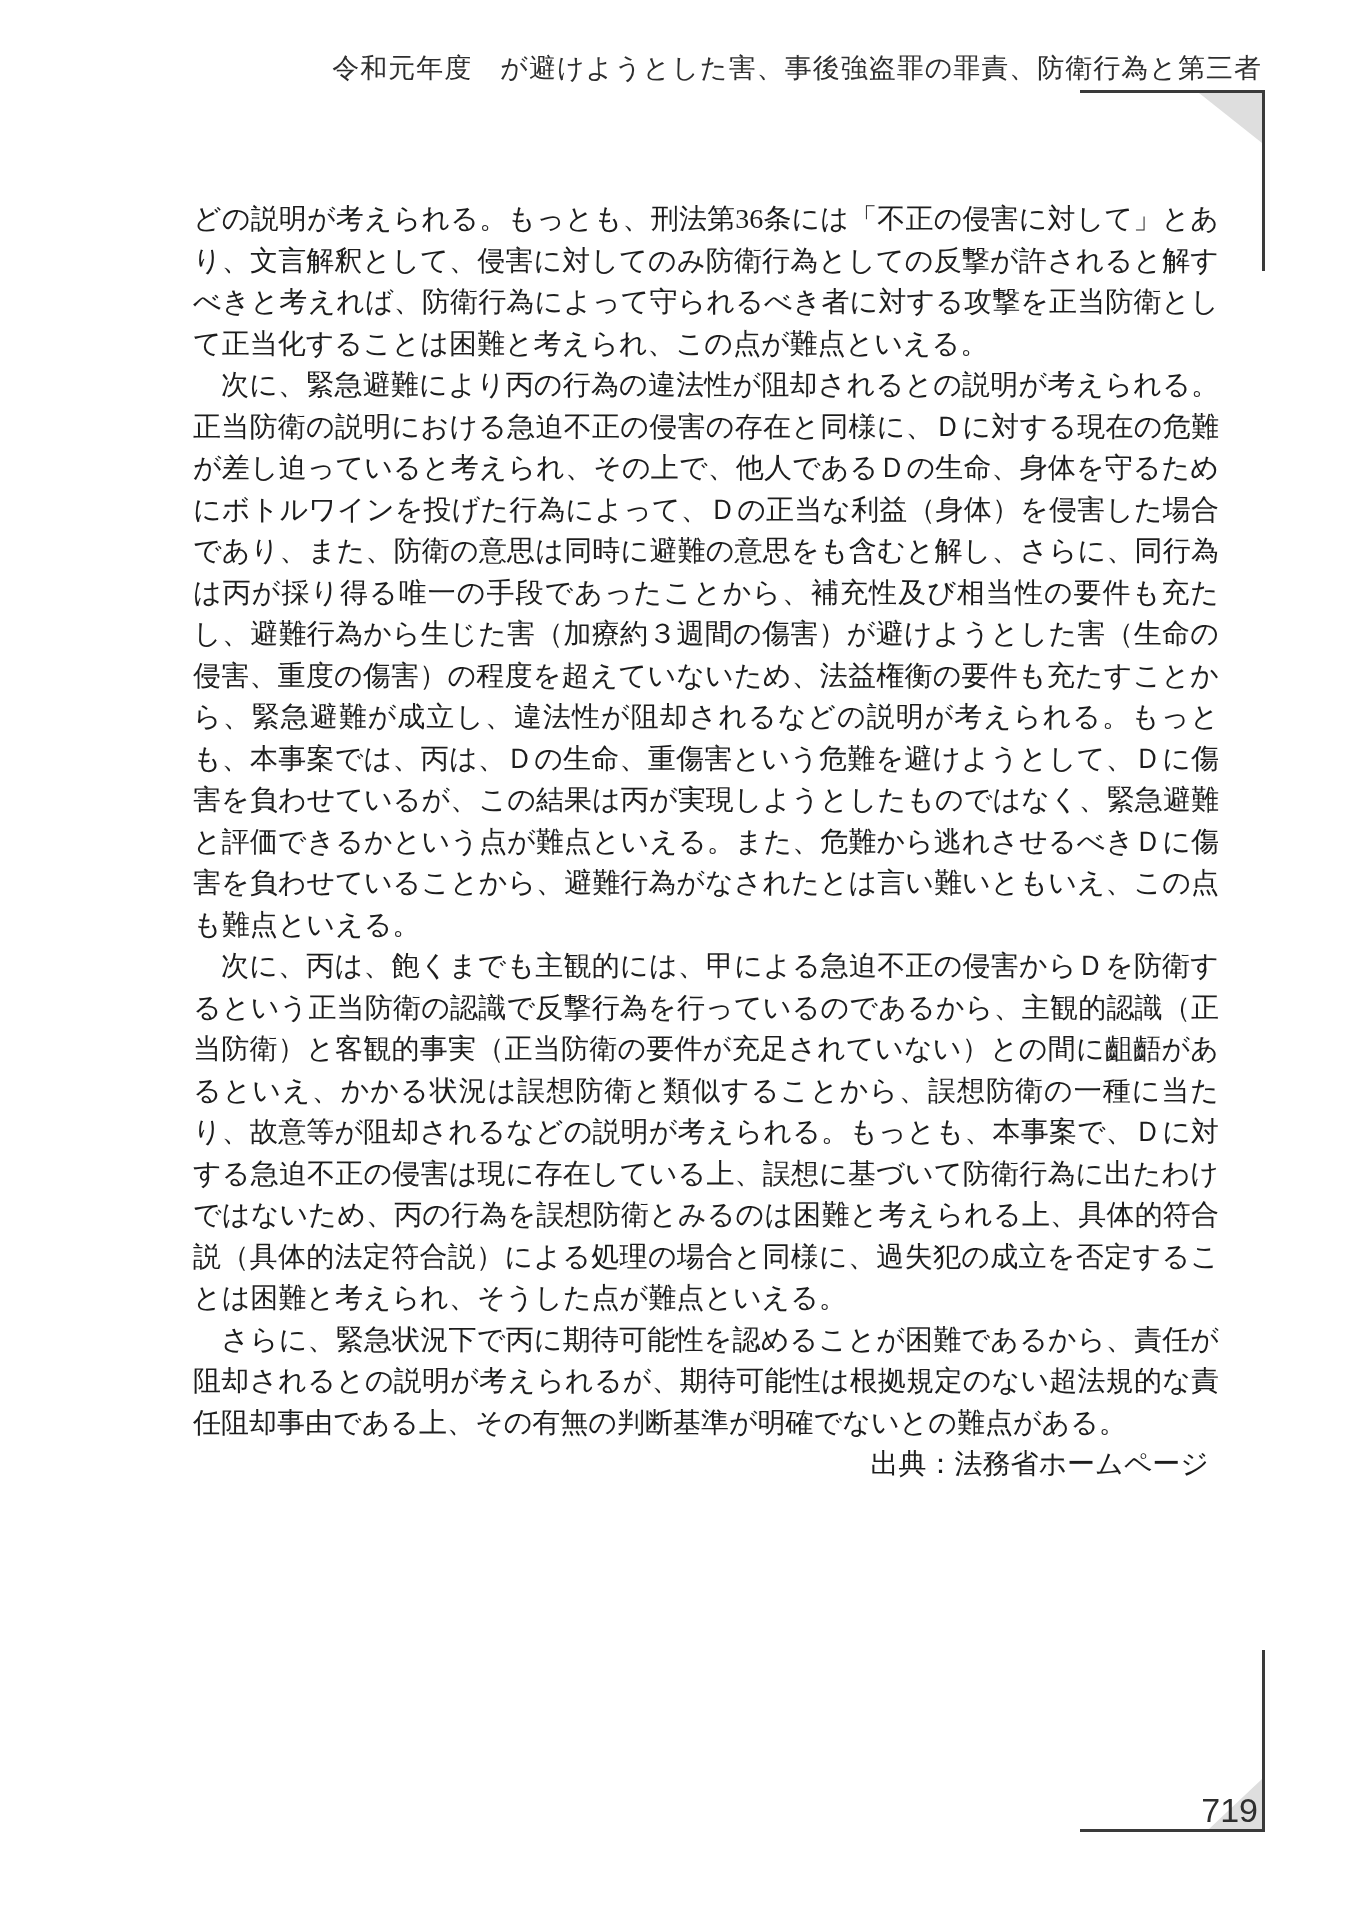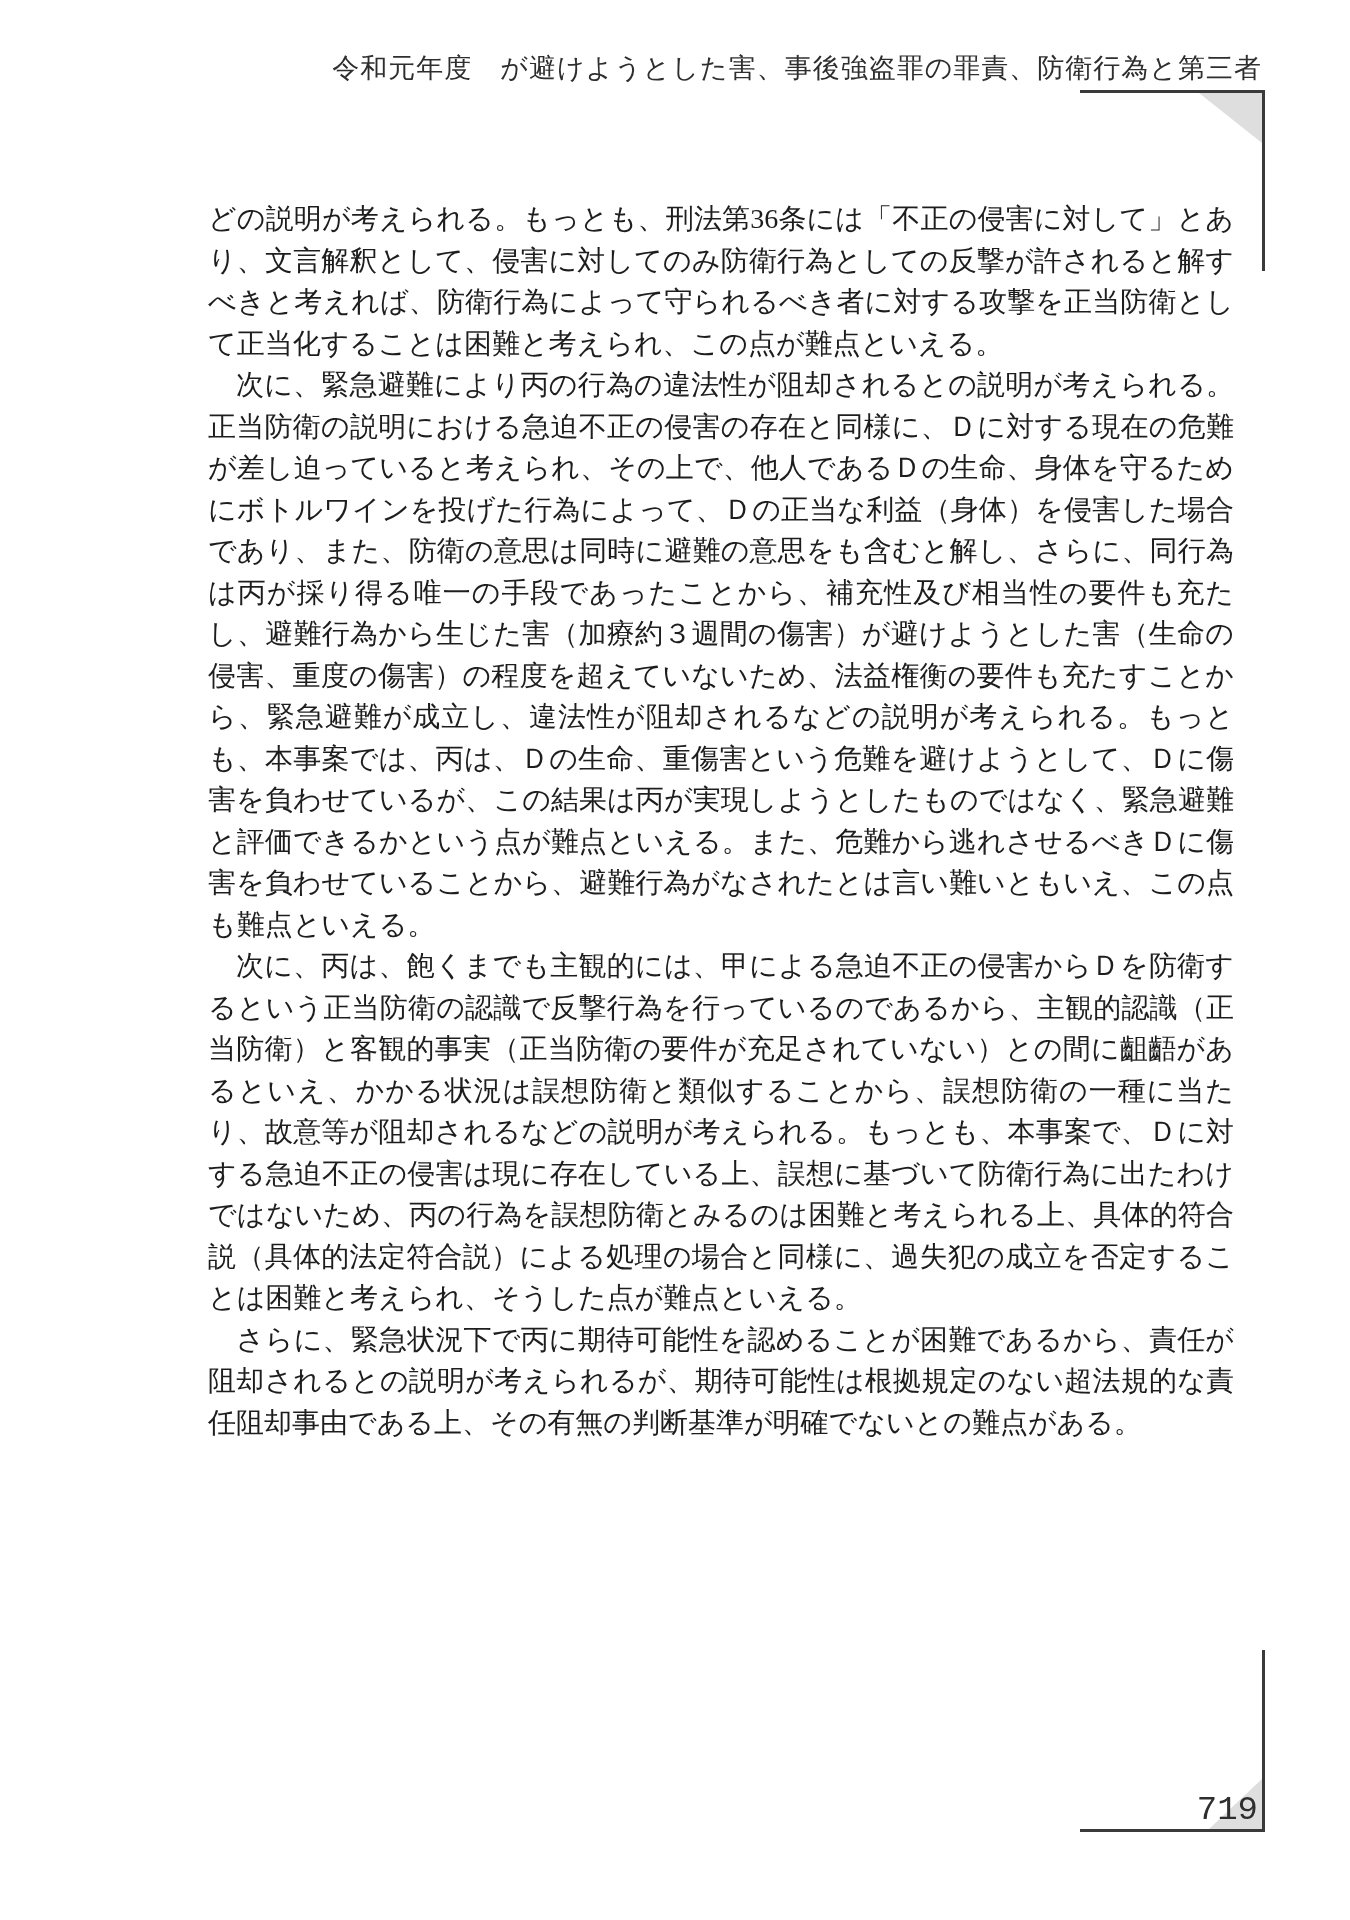--- a/index.html
+++ b/index.html
@@ -51,30 +51,30 @@
   .tri-bottom {
     left: 1209px; top: 1779px; width: 53px; height: 50px;
     clip-path: polygon(100% 0, 100% 100%, 0 100%);
   }
 
   
   .page-number {
     position: absolute;
     top: 1793px;
     right: 92px;
-    font-family: Liberation Mono, monospace;
+    font-family: Liberation Sans, sans-serif;
     font-size: 34px;
     line-height: 34px;
     color: #2e2e2e;
   }
 
   
   .body-text {
     position: absolute;
-    left: 208px;
+    left: 193px;
     top: 198px;
     width: 1026px;
     font-family: "Liberation Serif", "DejaVu Serif", serif;
     font-size: 28px;
     line-height: 41.5px;
     color: var(--text, #1d1d1d);
     text-align: justify;
   }
   .body-text p {
     margin: 0;
@@ -97,20 +97,21 @@
 
   <div class="rule rule-top-h"></div>
   <div class="rule rule-top-v"></div>
   <div class="tri tri-top"></div>
 
   <div class="body-text">
     <p>どの説明が考えられる。もっとも、刑法第36条には「不正の侵害に対して」とあり、文言解釈として、侵害に対してのみ防衛行為としての反撃が許されると解すべきと考えれば、防衛行為によって守られるべき者に対する攻撃を正当防衛として正当化することは困難と考えられ、この点が難点といえる。</p>
     <p class="indent">次に、緊急避難により丙の行為の違法性が阻却されるとの説明が考えられる。正当防衛の説明における急迫不正の侵害の存在と同様に、Ｄに対する現在の危難が差し迫っていると考えられ、その上で、他人であるＤの生命、身体を守るためにボトルワインを投げた行為によって、Ｄの正当な利益（身体）を侵害した場合であり、また、防衛の意思は同時に避難の意思をも含むと解し、さらに、同行為は丙が採り得る唯一の手段であったことから、補充性及び相当性の要件も充たし、避難行為から生じた害（加療約３週間の傷害）が避けようとした害（生命の侵害、重度の傷害）の程度を超えていないため、法益権衡の要件も充たすことから、緊急避難が成立し、違法性が阻却されるなどの説明が考えられる。もっとも、本事案では、丙は、Ｄの生命、重傷害という危難を避けようとして、Ｄに傷害を負わせているが、この結果は丙が実現しようとしたものではなく、緊急避難と評価できるかという点が難点といえる。また、危難から逃れさせるべきＤに傷害を負わせていることから、避難行為がなされたとは言い難いともいえ、この点も難点といえる。</p>
     <p class="indent">次に、丙は、飽くまでも主観的には、甲による急迫不正の侵害からＤを防衛するという正当防衛の認識で反撃行為を行っているのであるから、主観的認識（正当防衛）と客観的事実（正当防衛の要件が充足されていない）との間に齟齬があるといえ、かかる状況は誤想防衛と類似することから、誤想防衛の一種に当たり、故意等が阻却されるなどの説明が考えられる。もっとも、本事案で、Ｄに対する急迫不正の侵害は現に存在している上、誤想に基づいて防衛行為に出たわけではないため、丙の行為を誤想防衛とみるのは困難と考えられる上、具体的符合説（具体的法定符合説）による処理の場合と同様に、過失犯の成立を否定することは困難と考えられ、そうした点が難点といえる。</p>
     <p class="indent">さらに、緊急状況下で丙に期待可能性を認めることが困難であるから、責任が阻却されるとの説明が考えられるが、期待可能性は根拠規定のない超法規的な責任阻却事由である上、その有無の判断基準が明確でないとの難点がある。</p>
+    <p class="source-line">出典：法務省ホームページ</p>
   </div>
 
   <div class="rule rule-bottom-v"></div>
   <div class="rule rule-bottom-h"></div>
   <div class="tri tri-bottom"></div>
 
   <div class="page-number">719</div>
 
 </div>
 

